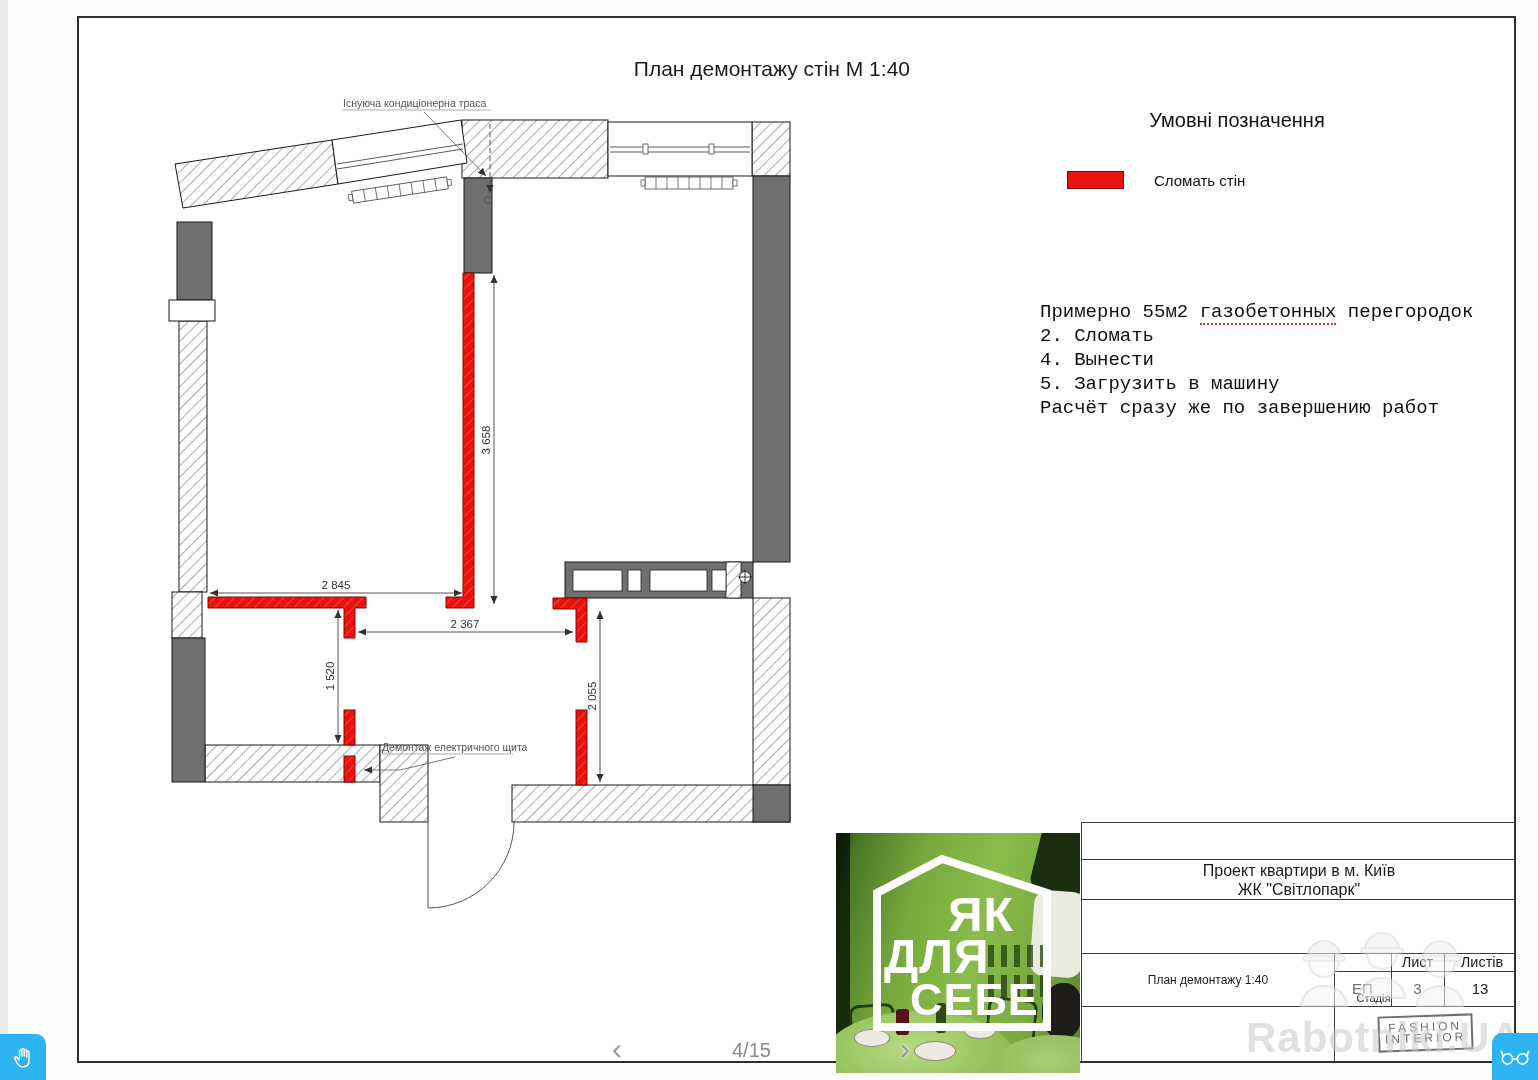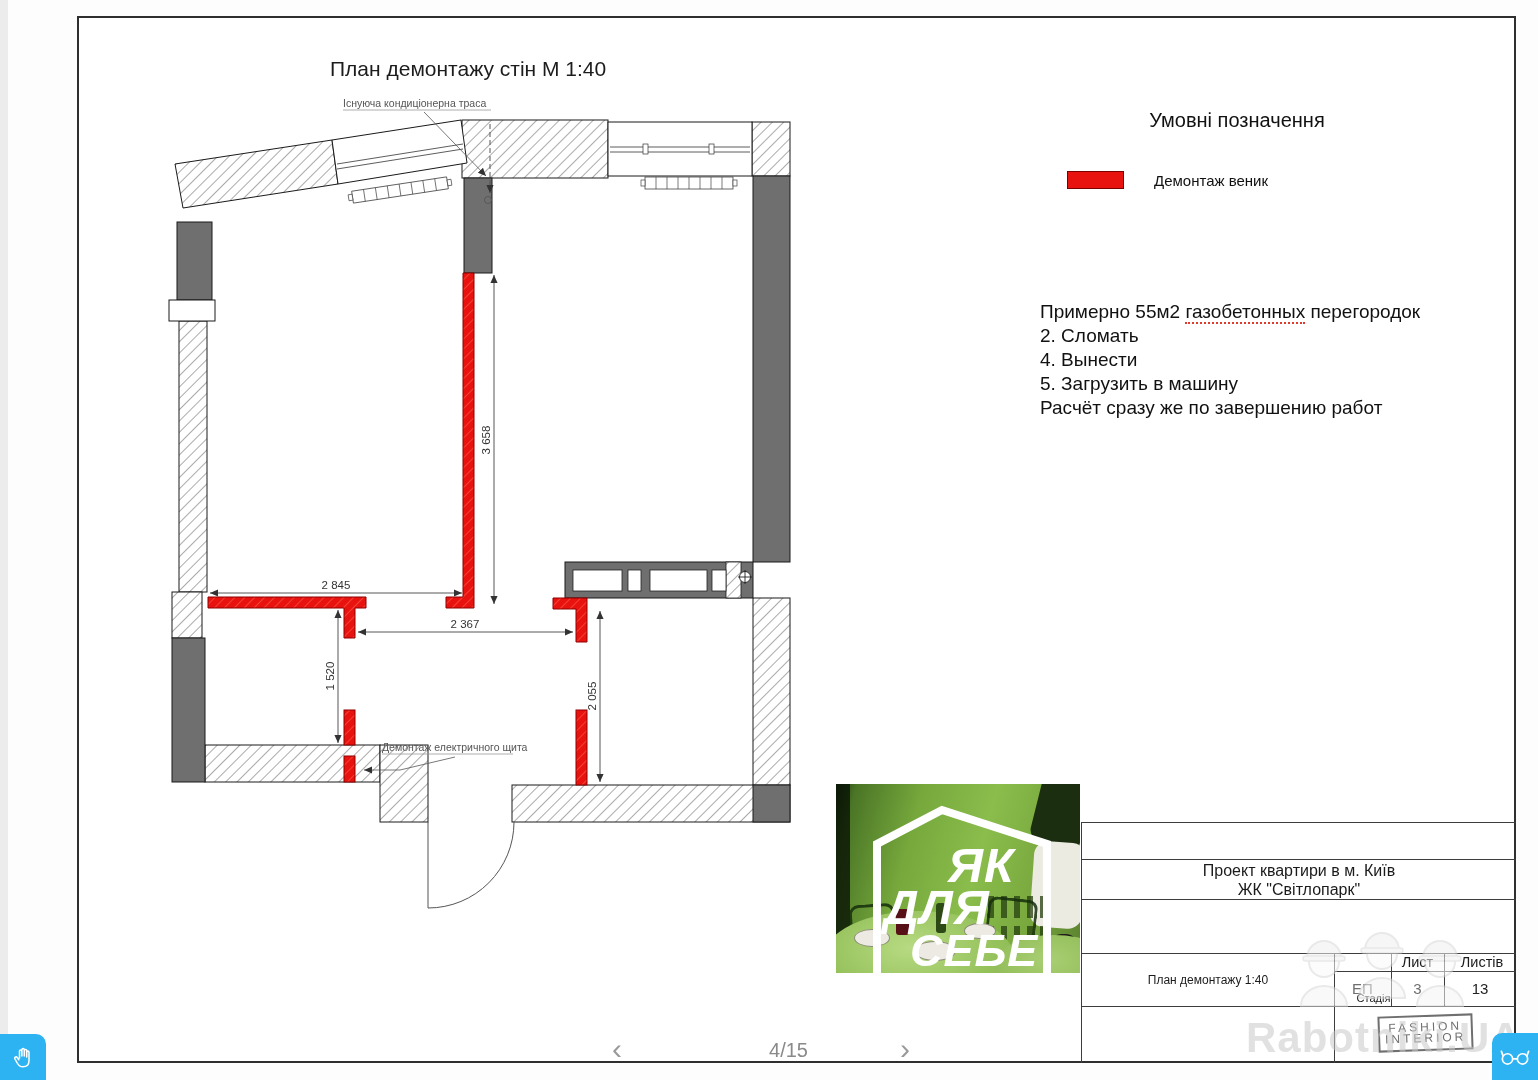--- a/index.html
+++ b/index.html
@@ -4,29 +4,29 @@
 <style>
   html,body{margin:0;padding:0;background:#fff;}
   #screen{position:relative;width:1538px;height:1080px;background:#fdfdfd;
           font-family:"Liberation Sans",sans-serif;overflow:hidden;}
   .abs{position:absolute;}
   #left-strip{left:0;top:0;width:8px;height:1080px;background:#ececec;}
   #page{left:77px;top:16px;width:1439px;height:1047px;border:2px solid #2f2f2f;
         background:#fff;box-sizing:border-box;z-index:0;}
   #plan-svg{left:0;top:0;width:1538px;height:1080px;z-index:1;}
   
-  #sheet-title{left:330px;top:57px;width:580px;text-align:left;font-size:21px;color:#1c1c1c;z-index:2;}
+  #sheet-title{left:330px;top:57px;width:580px;text-align:right;font-size:21px;color:#1c1c1c;z-index:2;}
   #legend-title{left:1087px;top:109px;width:300px;text-align:center;font-size:20px;font-weight:normal;color:#111;z-index:2;}
   #legend-swatch{left:1067px;top:171px;width:55px;height:16px;background:#e8130e;border:1px solid #7c0000;z-index:2;}
   #legend-label{left:1154px;top:172px;font-size:15px;color:#111;z-index:2;}
-  #notes{left:1040px;top:300px;width:440px;font-size:19px;line-height:24px;color:#111;z-index:2;}
+  #notes{left:1040px;top:300px;width:440px;font-size:19px;line-height:24px;color:#111;z-index:2;font-family:Liberation Mono, monospace;}
   #notes .u-red{border-bottom:2px dotted #e03a2f;}
   
-  #logo{left:836px;top:784px;width:244px;height:189px;overflow:hidden;z-index:1;
-        background:linear-gradient(105deg,#1f3512 0%,#4a7526 7%,#76a83c 30%,#8abd4c 55%,#79a83e 78%,#587f2e 100%);font-style:italic;}
+  #logo{left:836px;top:833px;width:244px;height:240px;overflow:hidden;z-index:1;
+        background:linear-gradient(105deg,#1f3512 0%,#4a7526 7%,#76a83c 30%,#8abd4c 55%,#79a83e 78%,#587f2e 100%);}
   #logo .dark-edge{position:absolute;left:0;top:0;width:14px;height:240px;background:rgba(8,18,4,.8);}
   #logo .legs{position:absolute;right:-8px;top:-10px;width:52px;height:72px;background:#1c2e10;border-radius:12px;transform:rotate(14deg);}
   #logo .shirt{position:absolute;right:-4px;top:58px;width:52px;height:86px;background:#ecebe2;border-radius:14px;transform:rotate(4deg);}
   #logo .hair{position:absolute;right:-2px;top:150px;width:40px;height:56px;background:#1e1b18;border-radius:50% 40% 45% 45%;}
   #logo .rack{position:absolute;left:152px;top:112px;width:58px;height:22px;
         background:repeating-linear-gradient(90deg,#24400f 0 6px,transparent 6px 13px);opacity:.75;}
   #logo .rack2{top:142px;}
   #logo .table{position:absolute;left:-12px;bottom:-30px;width:190px;height:92px;border-radius:50%;
         background:radial-gradient(ellipse at 45% 40%,#b7da82,#8fbd54 70%,#6f9c3c);}
   #logo .table2{position:absolute;right:-34px;bottom:-24px;width:120px;height:62px;border-radius:50%;
@@ -58,21 +58,21 @@
          transform:rotate(-2deg);padding-top:4px;box-sizing:border-box;z-index:4;}
   #stamp div:last-child{margin-top:-2px;}
   
   #wm-text{left:1246px;top:1014px;font-size:42px;font-weight:bold;color:#c9c9c9;opacity:.55;
            letter-spacing:1px;z-index:3;pointer-events:none;white-space:nowrap;}
   #wm-workers{left:1296px;top:918px;z-index:2;opacity:.55;pointer-events:none;}
   
   .chev{z-index:5;font-size:30px;color:#9a9a9a;line-height:26px;cursor:pointer;text-shadow:0 0 3px #fff;}
   #chev-prev{left:612px;top:1036px;}
   #chev-next{left:900px;top:1036px;}
-  #page-indicator{left:732px;top:1039px;width:76px;text-align:right;font-size:20px;color:#8a8a8a;z-index:5;}
+  #page-indicator{left:732px;top:1039px;width:76px;text-align:left;font-size:20px;color:#8a8a8a;z-index:5;}
   .blue-btn{width:46px;height:47px;background:#2db3f2;z-index:6;display:flex;align-items:center;justify-content:center;cursor:pointer;}
   #btn-pan{left:0;top:1034px;border-radius:0 10px 0 0;}
   #btn-glasses{left:1492px;top:1033px;border-radius:10px 0 0 0;}
 </style>
 </head>
 <body>
 
 <div id="screen">
 
   <div id="left-strip" class="abs"></div>
@@ -187,21 +187,21 @@
       <text x="382" y="751" font-size="10.5" fill="#555">Демонтаж електричного щита</text>
       <line x1="382" y1="754" x2="513" y2="754" stroke="#999" stroke-width="0.8"></line>
       <polyline points="455,757 400,770 364,770" fill="none" stroke="#555" stroke-width="0.8" marker-end="url(#arw)"></polyline>
     </g>
   </svg>
 
   <div id="sheet-title" class="abs">План демонтажу стін М 1:40</div>
 
   <div id="legend-title" class="abs">Умовні позначення</div>
   <div id="legend-swatch" class="abs"></div>
-  <div id="legend-label" class="abs">Демонтаж веник</div>
+  <div id="legend-label" class="abs">Сломать стін</div>
 
   <div id="notes" class="abs">
     <div><span>Примерно 55м2 </span><span class="u-red">газобетонных</span><span> перегородок</span></div>
     <div>2. Сломать</div>
     <div>4. Вынести</div>
     <div>5. Загрузить в машину</div>
     <div>Расчёт сразу же по завершению работ</div>
   </div>
 
   <div id="logo" class="abs">

